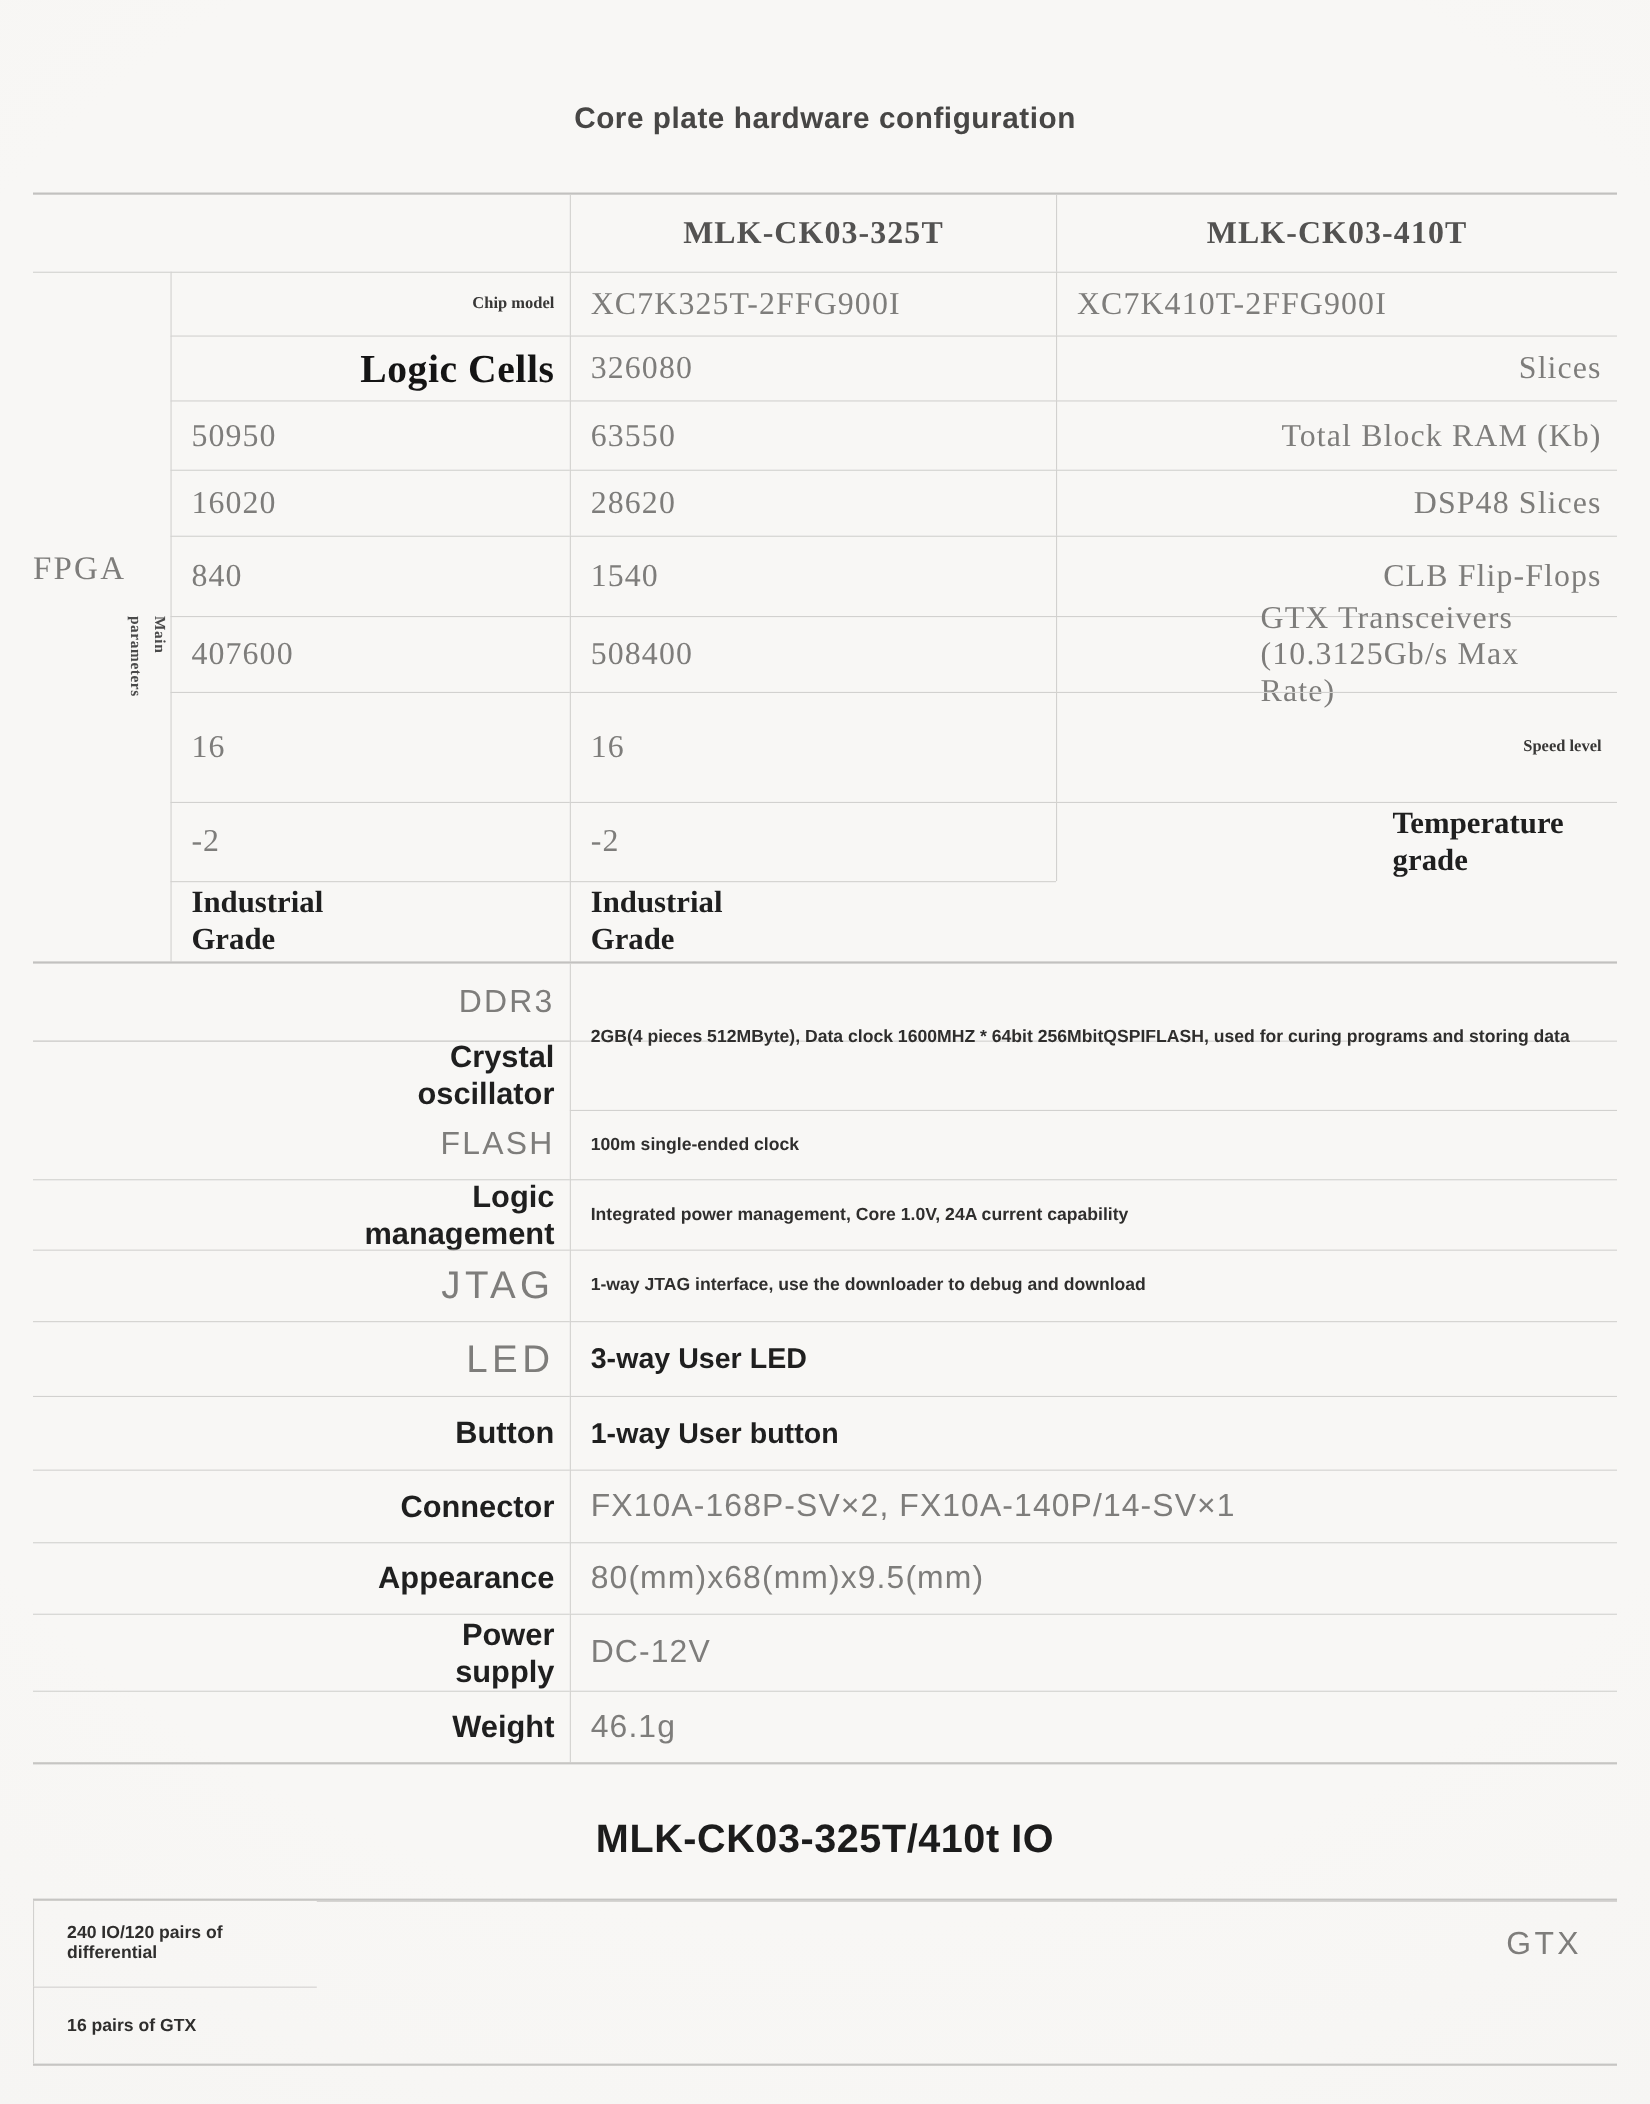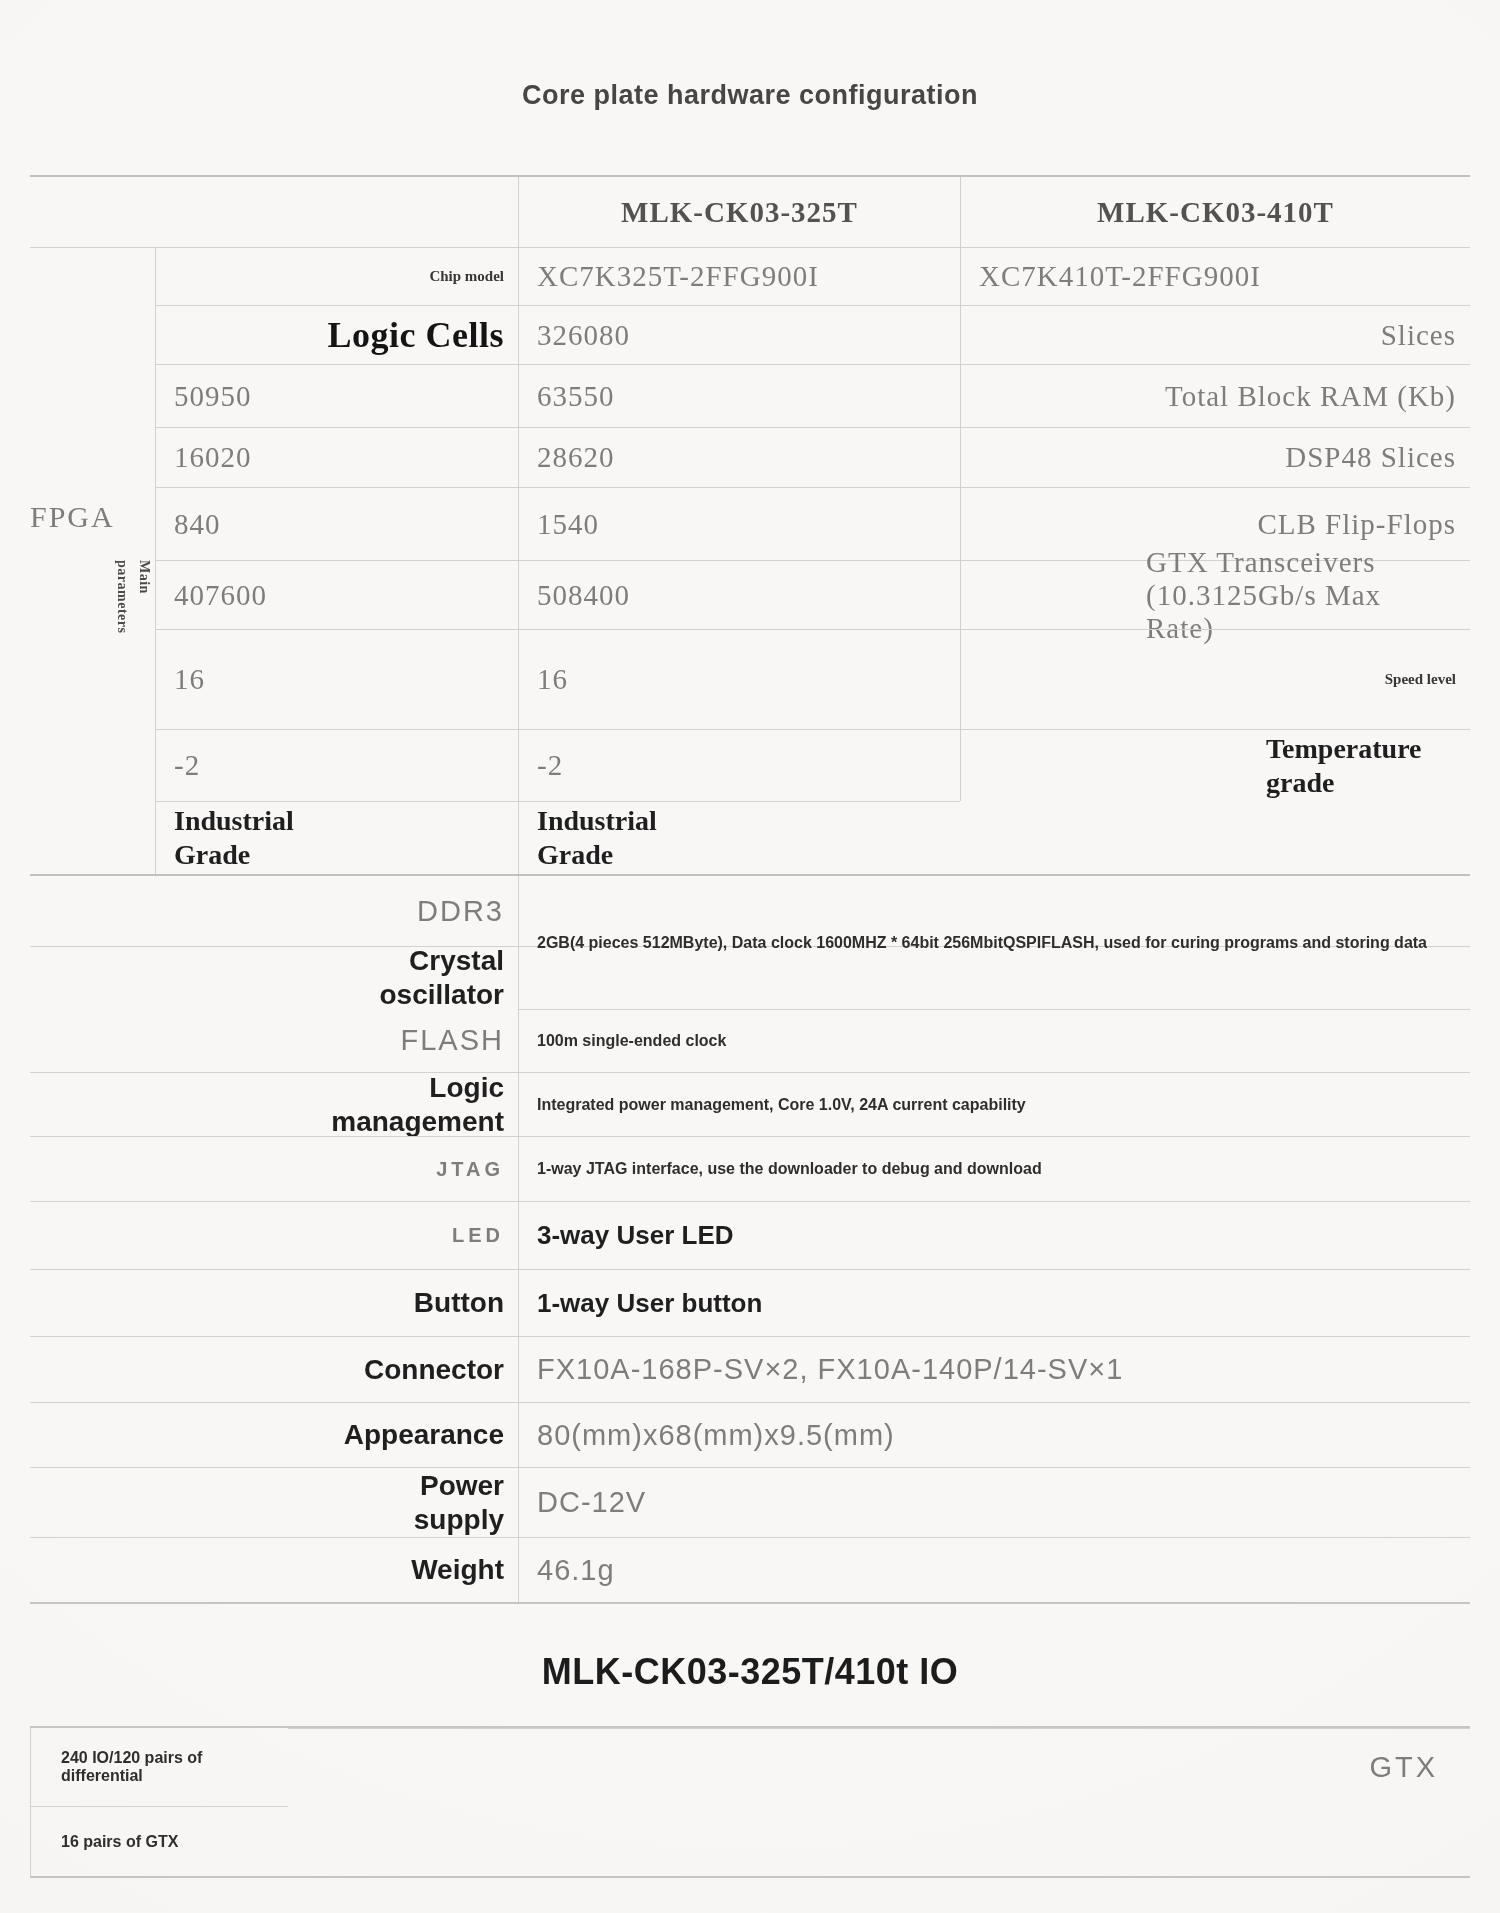--- a/index.html
+++ b/index.html
@@ -7,21 +7,21 @@
   body {
     font-family: "Liberation Sans", "DejaVu Sans", sans-serif;
     background:#fdfdfc;
   }
   .sheet {
     position:relative; width:1500px; height:1913px;
     background: radial-gradient(ellipse 120% 90% at 50% 42%, #f8f7f5 55%, #f4f3f1 100%);
     overflow:hidden;
   }
   .main-title {
-    position:absolute; top:80px; left:0; width:100%;
+    position:absolute; top:92px; left:0; width:100%;
     text-align:center; font-size:27px; font-weight:700; color:#474645;
     letter-spacing:0.5px;
   }
   .content { position:absolute; top:175px; left:30px; width:1440px; }
 
   
   .t1 {
     display:grid;
     grid-template-columns:125px 363px 442px 510px;
     grid-template-rows:70px 58px 59px 63px 60px 73px 69px 100px 72px 73px;
@@ -71,21 +71,21 @@
   .t3-val { padding-left:30px; border-left:1px solid #d2d1cf; }
 
   
   .sm     { font-size:15px; font-weight:700; color:#383736; }
   .smv    { font-size:16px; font-weight:700; color:#2f2e2d; }
   .big-gray { font-size:29px; font-weight:400; color:#7e7d7b; letter-spacing:1px; }
   .logic  { font-size:36px; font-weight:800; color:#141414; letter-spacing:0.5px; }
   .big-dark { font-size:28px; font-weight:700; color:#1f1f1f; line-height:1.2; }
   .vbig-dark { font-size:26px; font-weight:700; color:#1f1f1f; }
   .g-ls2  { font-size:29px; font-weight:400; color:#7e7d7b; letter-spacing:2px; }
-  .g-ls4  { font-size:20px; font-weight:700; color:#7e7d7b; letter-spacing:4px; }
+  .g-ls4  { font-size:35px; font-weight:400; color:#7e7d7b; letter-spacing:4px; }
   .g-ls3  { font-size:29px; font-weight:400; color:#7e7d7b; letter-spacing:3px; }
   .wrap { display:inline-block; }
   .n110 { max-width:110px; } .n135 { max-width:135px; } .n150 { max-width:150px; }
   .n190 { max-width:190px; } .n310 { max-width:310px; }
 </style>
 </head>
 <body>
 
 <div class="sheet">
 

